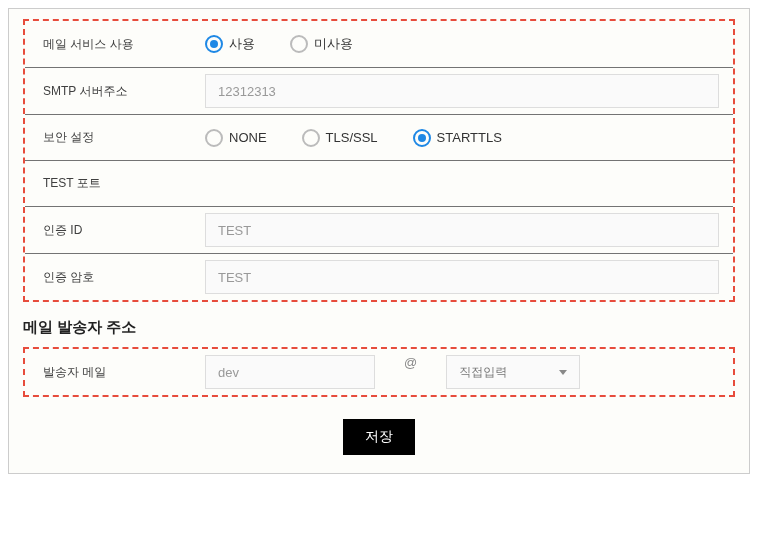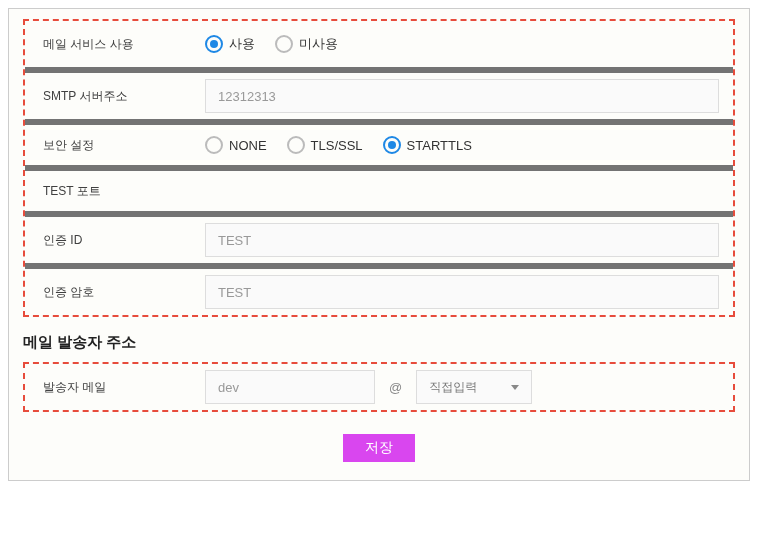--- a/index.html
+++ b/index.html
@@ -21,38 +21,37 @@
       color: #222;
       padding: 8px 0 10px;
     }
     .dashed-box {
       border: 2px dashed #e74c3c;
       margin-bottom: 8px;
     }
     .form-row {
       display: flex;
       align-items: center;
-      border-top: 6px solid #737373;
+      border-top: 1px solid #737373;
       min-height: 46px;
       padding: 6px 0;
     }
     .form-row:first-child { border-top: none; }
     .label-cell {
       width: 180px;
       padding-left: 18px;
       color: #404040;
       font-size: 12px;
       flex-shrink: 0;
     }
     .value-cell {
       flex: 1;
       display: flex;
-      align-items: center;
       padding-right: 14px;
-      gap: 10px;
+      gap: 25px;
     }
     
     .radio {
       display: inline-flex;
       align-items: center;
       gap: 6px;
       cursor: pointer;
       font-size: 13px;
       color: #333;
       margin-right: 10px;
@@ -103,42 +102,42 @@
     .at-sign { color: #888; font-size: 13px; padding: 0 4px; }
     
     .dropdown {
       height: 34px;
       border: 1px solid #ddd;
       background: #fafafa;
       display: inline-flex;
       align-items: center;
       justify-content: space-between;
       padding: 0 12px;
-      width: 116px;
+      width: 134px;
       color: #777;
       font-size: 12px;
       cursor: pointer;
     }
     .caret-down {
       width: 0; height: 0;
       border-left: 4px solid transparent;
       border-right: 4px solid transparent;
       border-top: 5px solid #888;
     }
     
     .button-row {
       display: flex;
       justify-content: center;
       padding-top: 14px;
     }
     .save-btn {
-      background: #d946ef;
+      background: #000000;
       color: #fff;
       border: none;
-      height: 28px;
+      height: 36px;
       padding: 0 22px;
       font-size: 14px;
       cursor: pointer;
       font-family: inherit;
     }
   </style>
 </head>
 <body>
 
 <div class="outer-container">

